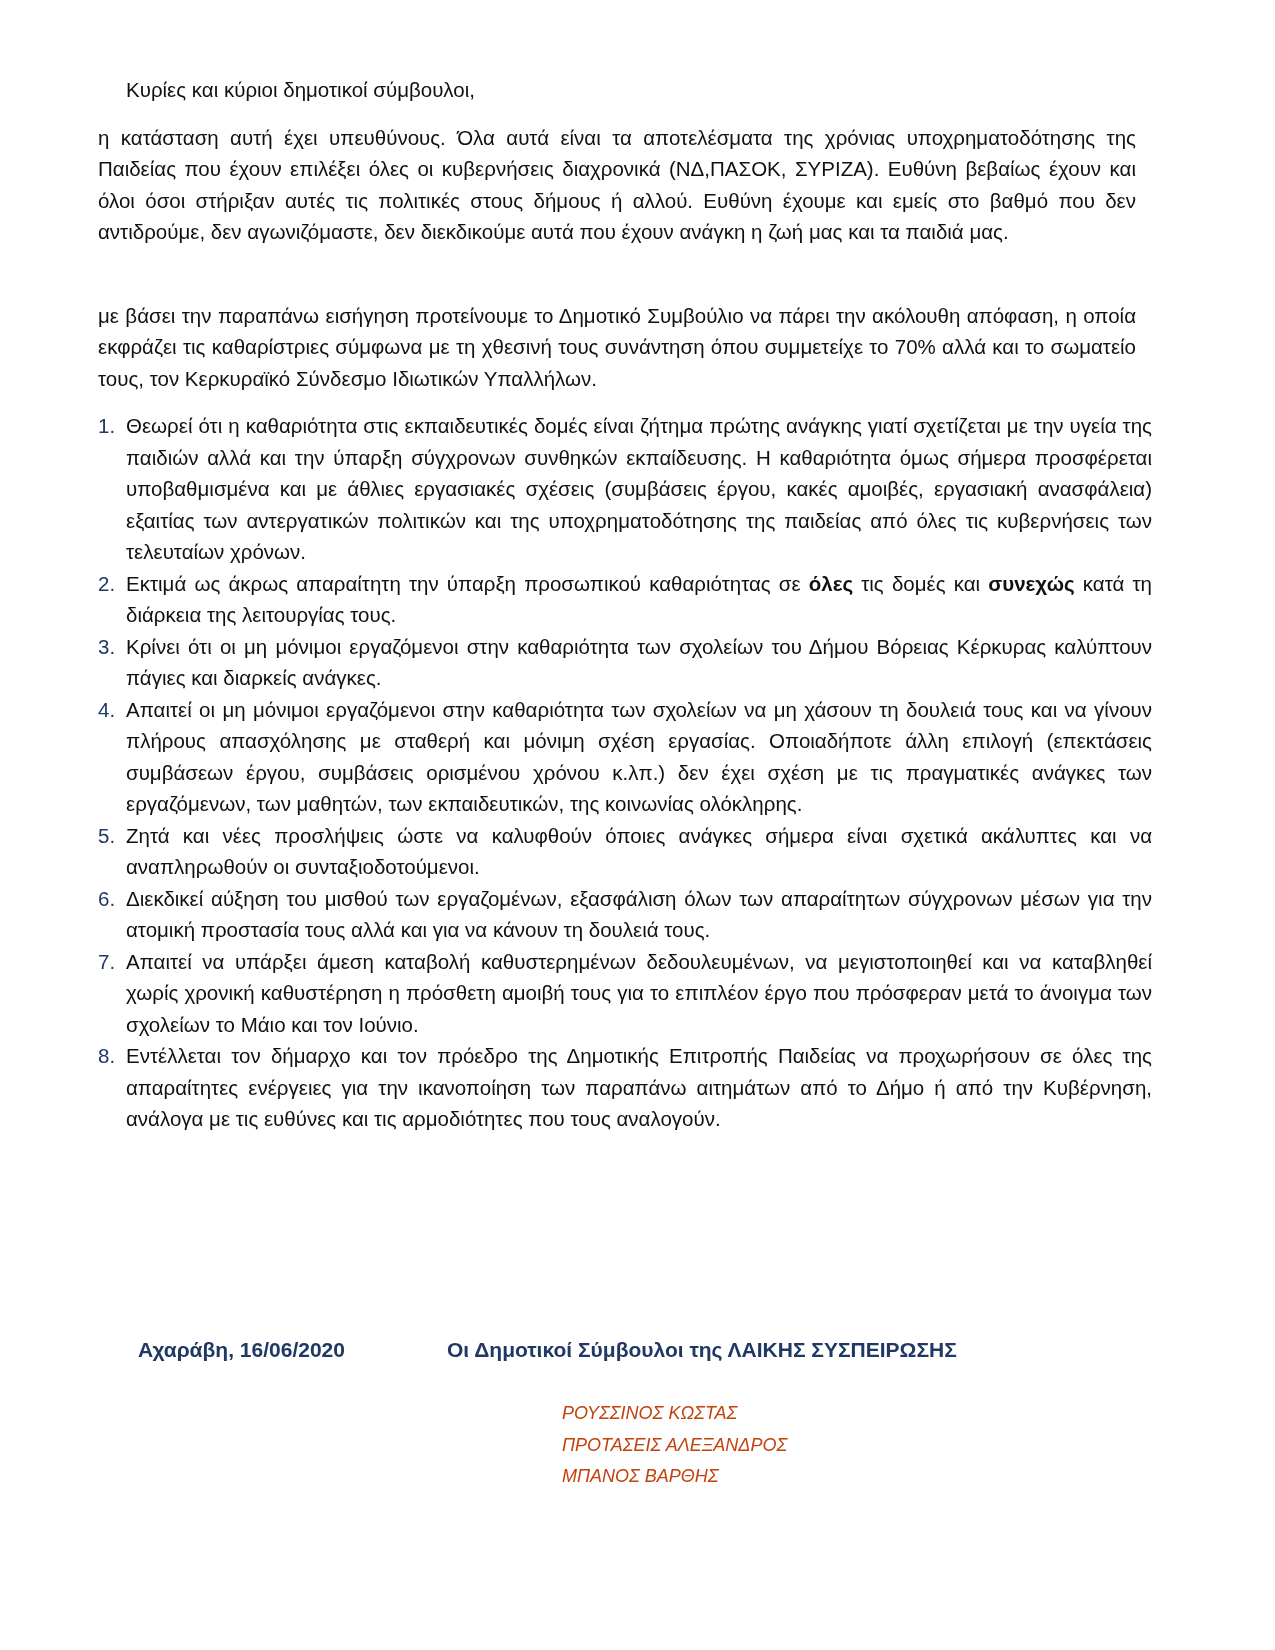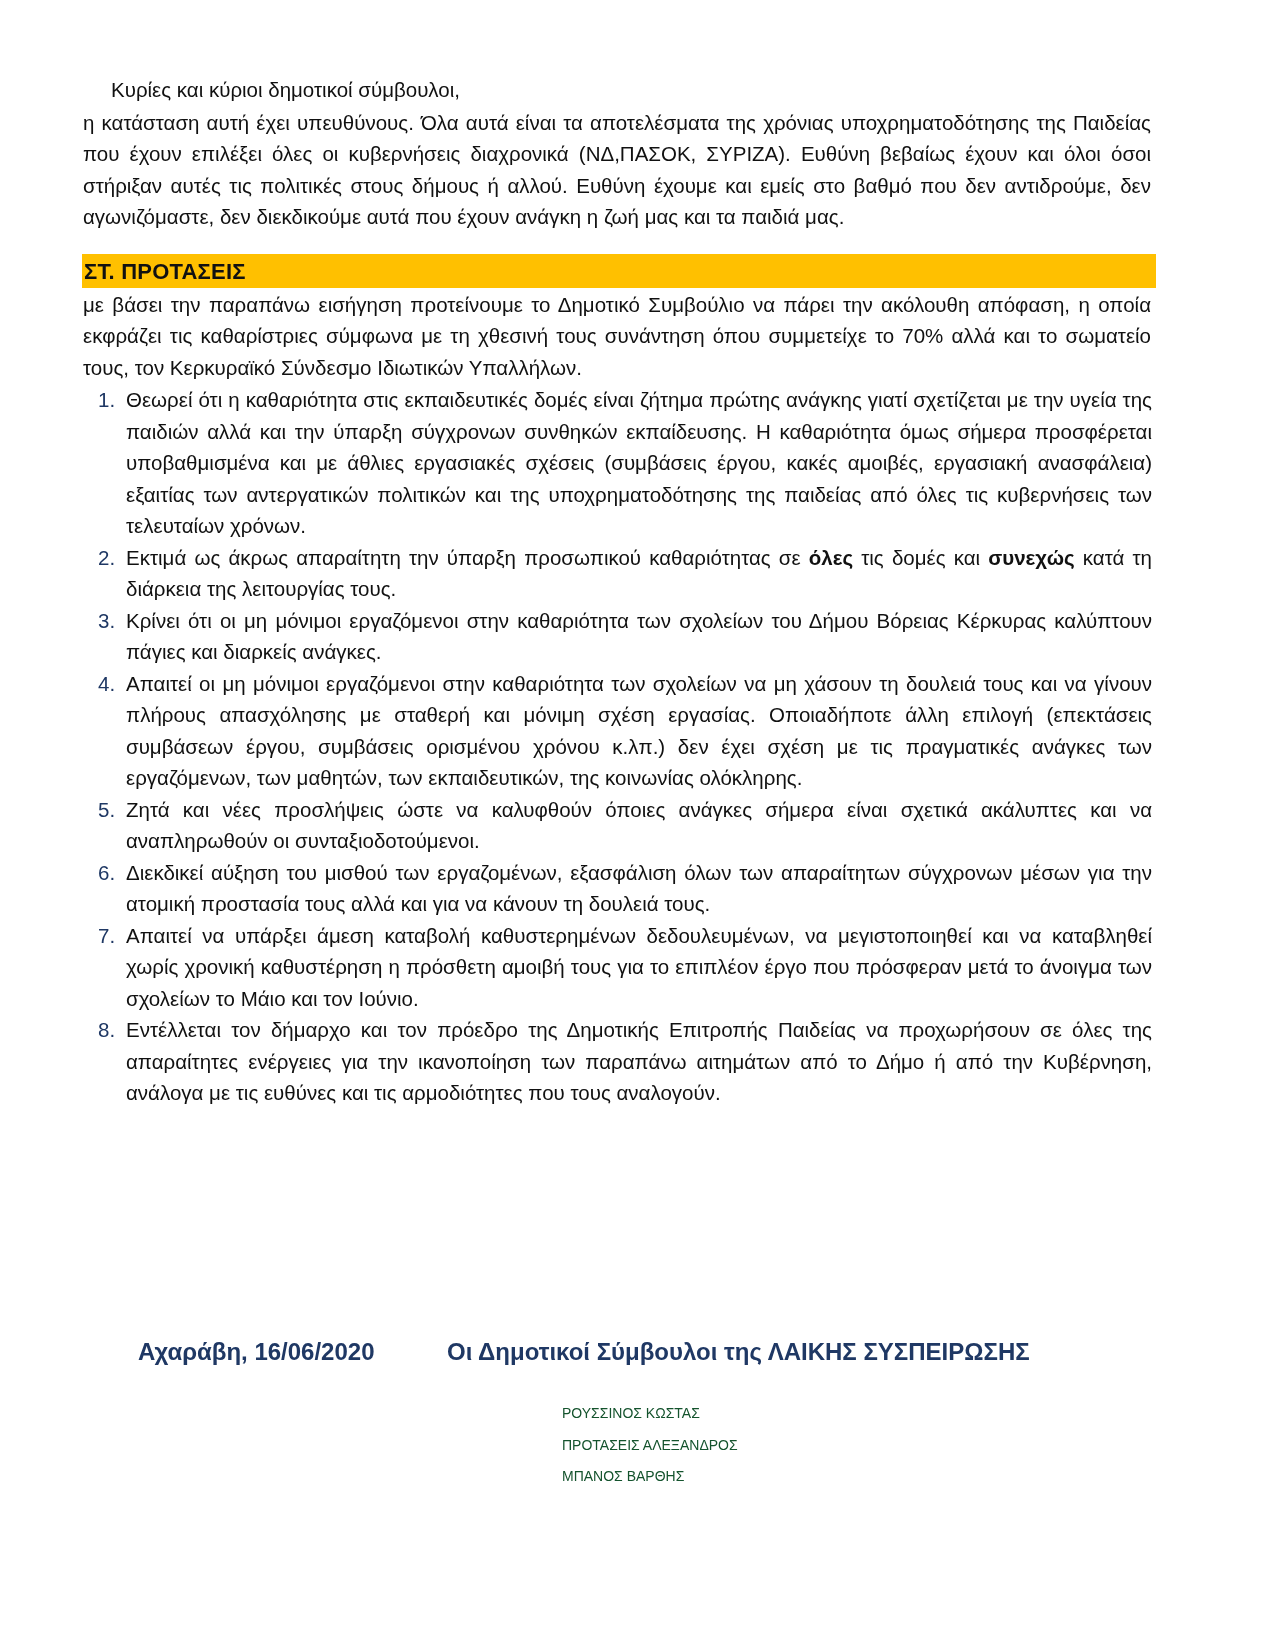--- a/index.html
+++ b/index.html
@@ -29,21 +29,21 @@
       font-size: 22px;
       padding-left: 2px;
       color: #111111;
       letter-spacing: 0.2px;
     }
     .para {
       font-size: 20.5px;
       line-height: 31.5px;
       text-align: justify;
       text-align-last: left;
-      margin: 1px;
+      margin: 16px;
       padding-right: 4px;
     }
     .indent-med { text-indent: 20px; }
     .indent-big { text-indent: 28px; }
     .gap-after-e { height: 20px; }
     .list {
       margin: 0;
       padding: 0;
       list-style: none;
     }
@@ -63,42 +63,42 @@
     .list-text {
       flex: 1;
       text-align: justify;
       padding-right: 4px;
     }
     .bold { font-weight: bold; }
     .signature {
       position: absolute;
       color: #1f3864;
       font-weight: bold;
-      font-size: 24px;
+      font-size: 21px;
     }
     .names {
       position: absolute;
       left: 562px;
       top: 1398px;
-      color: #14532d;
-      font-size: 14px;
+      color: #c2410c;
+      font-size: 18px;
       line-height: 31.5px;
+      font-style: italic;
     }
   </style>
 </head>
 <body>
 
 <div class="page">
 
   <p class="para indent-big" style="margin-top:4px;">Κυρίες και κύριοι δημοτικοί σύμβουλοι,</p>
   <p class="para">η κατάσταση αυτή έχει υπευθύνους. Όλα αυτά είναι τα αποτελέσματα της χρόνιας υποχρηματοδότησης της Παιδείας που έχουν επιλέξει όλες οι κυβερνήσεις διαχρονικά (ΝΔ,ΠΑΣΟΚ, ΣΥΡΙΖΑ). Ευθύνη βεβαίως έχουν και όλοι όσοι στήριξαν αυτές τις πολιτικές στους δήμους ή αλλού. Ευθύνη έχουμε και εμείς στο βαθμό που δεν αντιδρούμε, δεν αγωνιζόμαστε, δεν διεκδικούμε αυτά που έχουν ανάγκη η ζωή μας και τα παιδιά μας.</p>
 
   <div class="gap-after-e"></div>
 
-  <div class="section-header">ΣΤ. ΠΡΟΤΑΣΕΙΣ</div>
   <p class="para">με βάσει την παραπάνω εισήγηση προτείνουμε το Δημοτικό Συμβούλιο να πάρει την ακόλουθη απόφαση, η οποία εκφράζει τις καθαρίστριες σύμφωνα με τη χθεσινή τους συνάντηση όπου συμμετείχε το 70% αλλά και το σωματείο τους, τον Κερκυραϊκό Σύνδεσμο Ιδιωτικών Υπαλλήλων.</p>
 
   <ol class="list">
     <li class="list-item">
       <span class="list-num">1.</span>
       <span class="list-text">Θεωρεί ότι η καθαριότητα στις εκπαιδευτικές δομές είναι ζήτημα πρώτης ανάγκης γιατί σχετίζεται με την υγεία της παιδιών αλλά και την ύπαρξη σύγχρονων συνθηκών εκπαίδευσης. Η καθαριότητα όμως σήμερα προσφέρεται υποβαθμισμένα και με άθλιες εργασιακές σχέσεις (συμβάσεις έργου, κακές αμοιβές, εργασιακή ανασφάλεια) εξαιτίας των αντεργατικών πολιτικών και της υποχρηματοδότησης της παιδείας από όλες τις κυβερνήσεις των τελευταίων χρόνων.</span>
     </li>
     <li class="list-item">
       <span class="list-num">2.</span>
       <span class="list-text"><span>Εκτιμά ως άκρως απαραίτητη την ύπαρξη προσωπικού καθαριότητας σε </span><span class="bold">όλες</span><span> τις δομές και </span><span class="bold">συνεχώς</span><span> κατά τη διάρκεια της λειτουργίας τους.</span></span>

